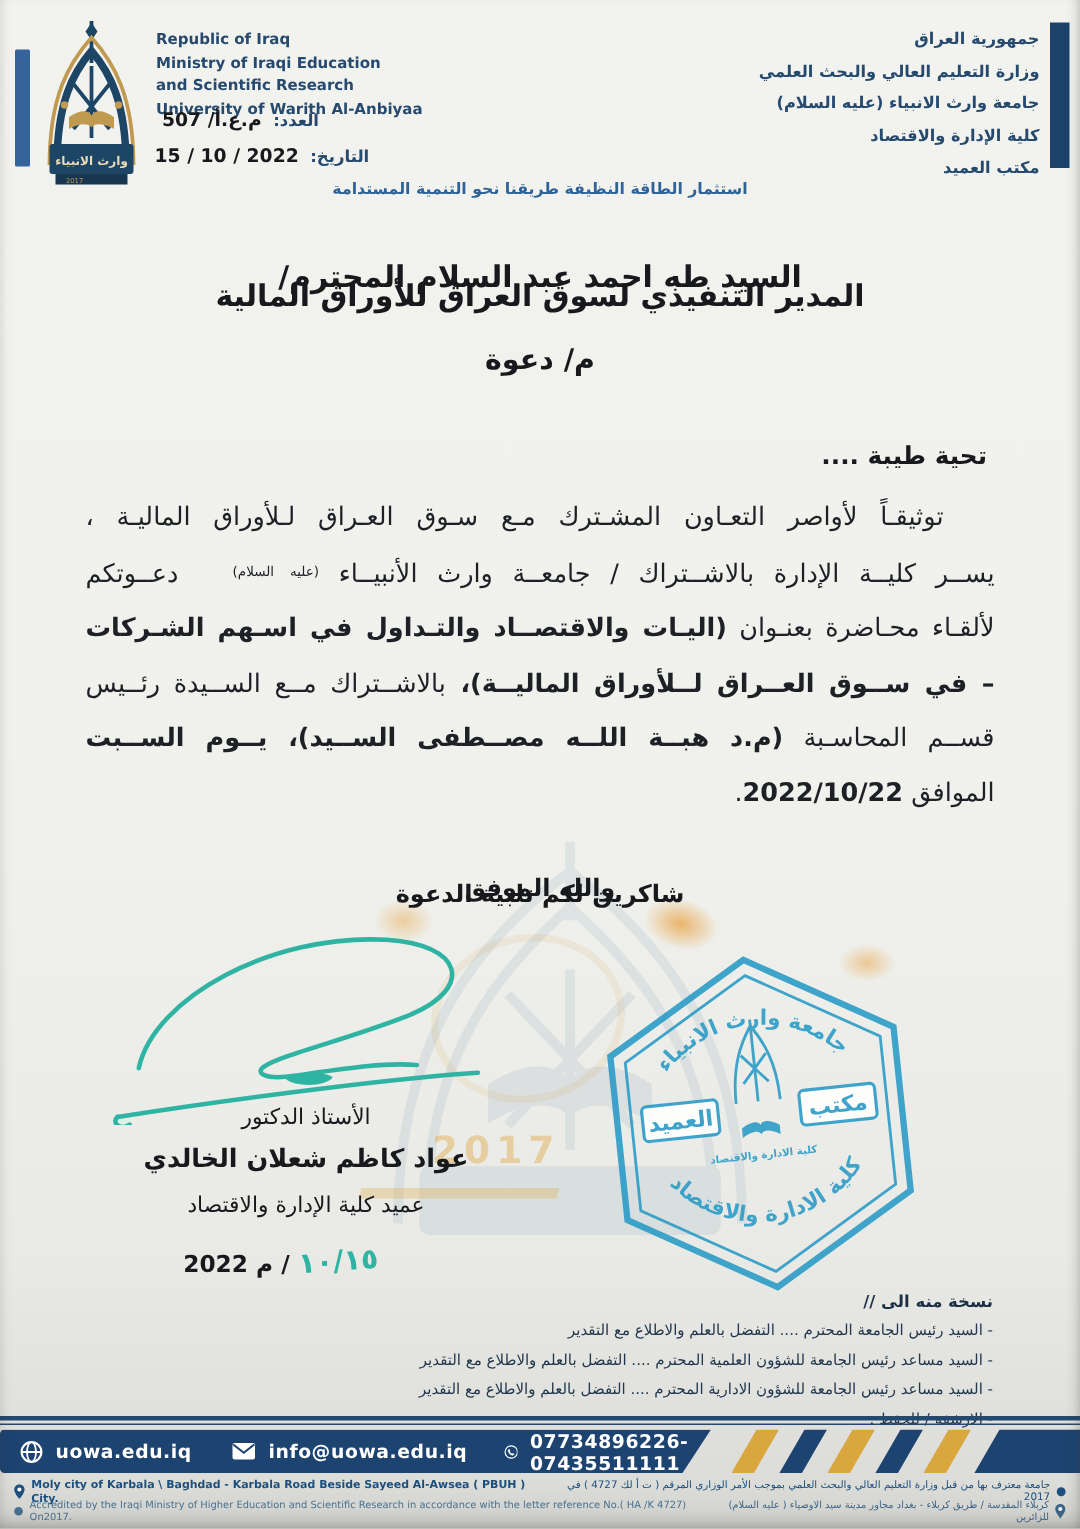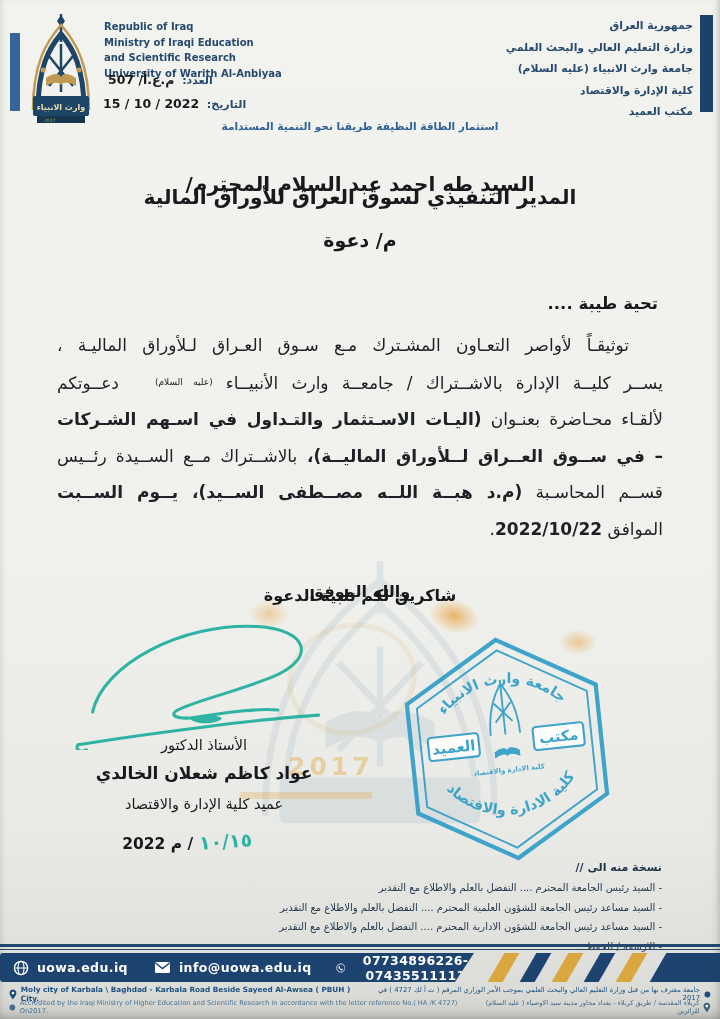--- a/index.html
+++ b/index.html
@@ -54,21 +54,21 @@
   .wm-bar{left:240px;top:792px;width:132px;height:7px;background:#e0a53e;opacity:.3;transform:skewX(-12deg);}
   
   .copy-header{position:absolute;right:58px;top:861px;direction:rtl;font-size:11px;font-weight:bold;color:#1c2f44;}
   .copy-items{position:absolute;right:58px;left:140px;top:878px;direction:rtl;text-align:right;font-size:10px;line-height:19.5px;color:#22374d;}
   
   .rule1{position:absolute;left:0;right:0;top:944px;height:3px;background:#24486e;}
   .rule2{position:absolute;left:0;right:0;top:949px;height:1.4px;background:#24486e;}
   .fbar{position:absolute;left:0;top:953px;width:478px;height:29px;background:#1d4370;
     clip-path:polygon(0 0,474px 0,455px 100%,0 100%);border-radius:3px 0 0 3px;
     display:flex;align-items:center;padding-left:13px;color:#fff;}
-  .fbar .grp{display:flex;align-items:center;gap:8px;text-align:center;}
+  .fbar .grp{display:flex;align-items:center;gap:8px;}
   .fbar .txt{font-size:12.5px;font-weight:bold;letter-spacing:.4px;}
   .g1{margin-right:26px;} .g2{margin-right:24px;}
   .stripes{position:absolute;left:488px;top:953px;width:232px;height:29px;overflow:hidden;}
   .stripe{position:absolute;top:0;height:29px;transform:skewX(-30deg);}
   .stripe.gold{background:#d9a73e;} .stripe.snavy{background:#1d4370;}
   .s1{left:8px;width:15px;} .s2{left:40px;width:15px;} .s3{left:72px;width:15px;}
   .s4{left:104px;width:15px;} .s5{left:136px;width:15px;} .s6{left:170px;width:75px;}
   .info-row{position:absolute;left:0;width:720px;display:flex;justify-content:space-between;align-items:center;padding:0 9px;}
   .info1{top:985px;} .info2{top:999px;}
   .info-row .lft,.info-row .rgt{display:flex;align-items:center;gap:4px;}
@@ -149,21 +149,21 @@
 
   <div class="center-ar addr1">السيد طه احمد عبد السلام  المحترم/</div>
   <div class="center-ar addr2">المدير التنفيذي لسوق العراق للأوراق المالية</div>
   <div class="center-ar subject">م/ دعوة</div>
 
   <div class="greeting">تحية طيبة ....</div>
 
   <div class="body-block" id="body-block">
       <div class="body-line stretch" style="padding-right: 34px;"><span>توثيقـاً لأواصر التعـاون المشـترك مـع سـوق العـراق لـلأوراق الماليـة ،</span></div>
       <div class="body-line stretch"><span>يســر كليــة الإدارة بالاشــتراك / جامعــة وارث الأنبيــاء </span><span class="sup">(عليه السلام)</span><span> دعــوتكم</span></div>
-      <div class="body-line stretch"><span>لألقـاء محـاضرة بعنـوان </span><span class="bold">(اليـات الاسـتثمار والتـداول في اسـهم الشـركات</span></div>
+      <div class="body-line stretch"><span>لألقـاء محـاضرة بعنـوان </span><span class="bold">(اليـات والاقتصــاد والتـداول في اسـهم الشـركات</span></div>
       <div class="body-line stretch"><span class="bold">– في ســوق العــراق لــلأوراق الماليــة)، </span><span>بالاشــتراك مــع الســيدة رئــيس</span></div>
       <div class="body-line stretch"><span>قســم المحاسـبة </span><span class="bold">(م.د هبــة اللــه مصــطفى الســيد)، </span><span class="bold">يــوم الســبت</span></div>
       <div class="body-line"><span>الموافق </span><span class="bold">2022/10/22</span><span>.</span></div>
     </div>
 
   <div class="center-ar closing1">شاكرين لكم تلبية الدعوة</div>
   <div class="center-ar closing2">والله الموفق</div>
 
   <svg class="sig-svg" viewBox="0 0 270 135">
     <g stroke="#2fb3a3" stroke-width="3" fill="none" stroke-linecap="round">

